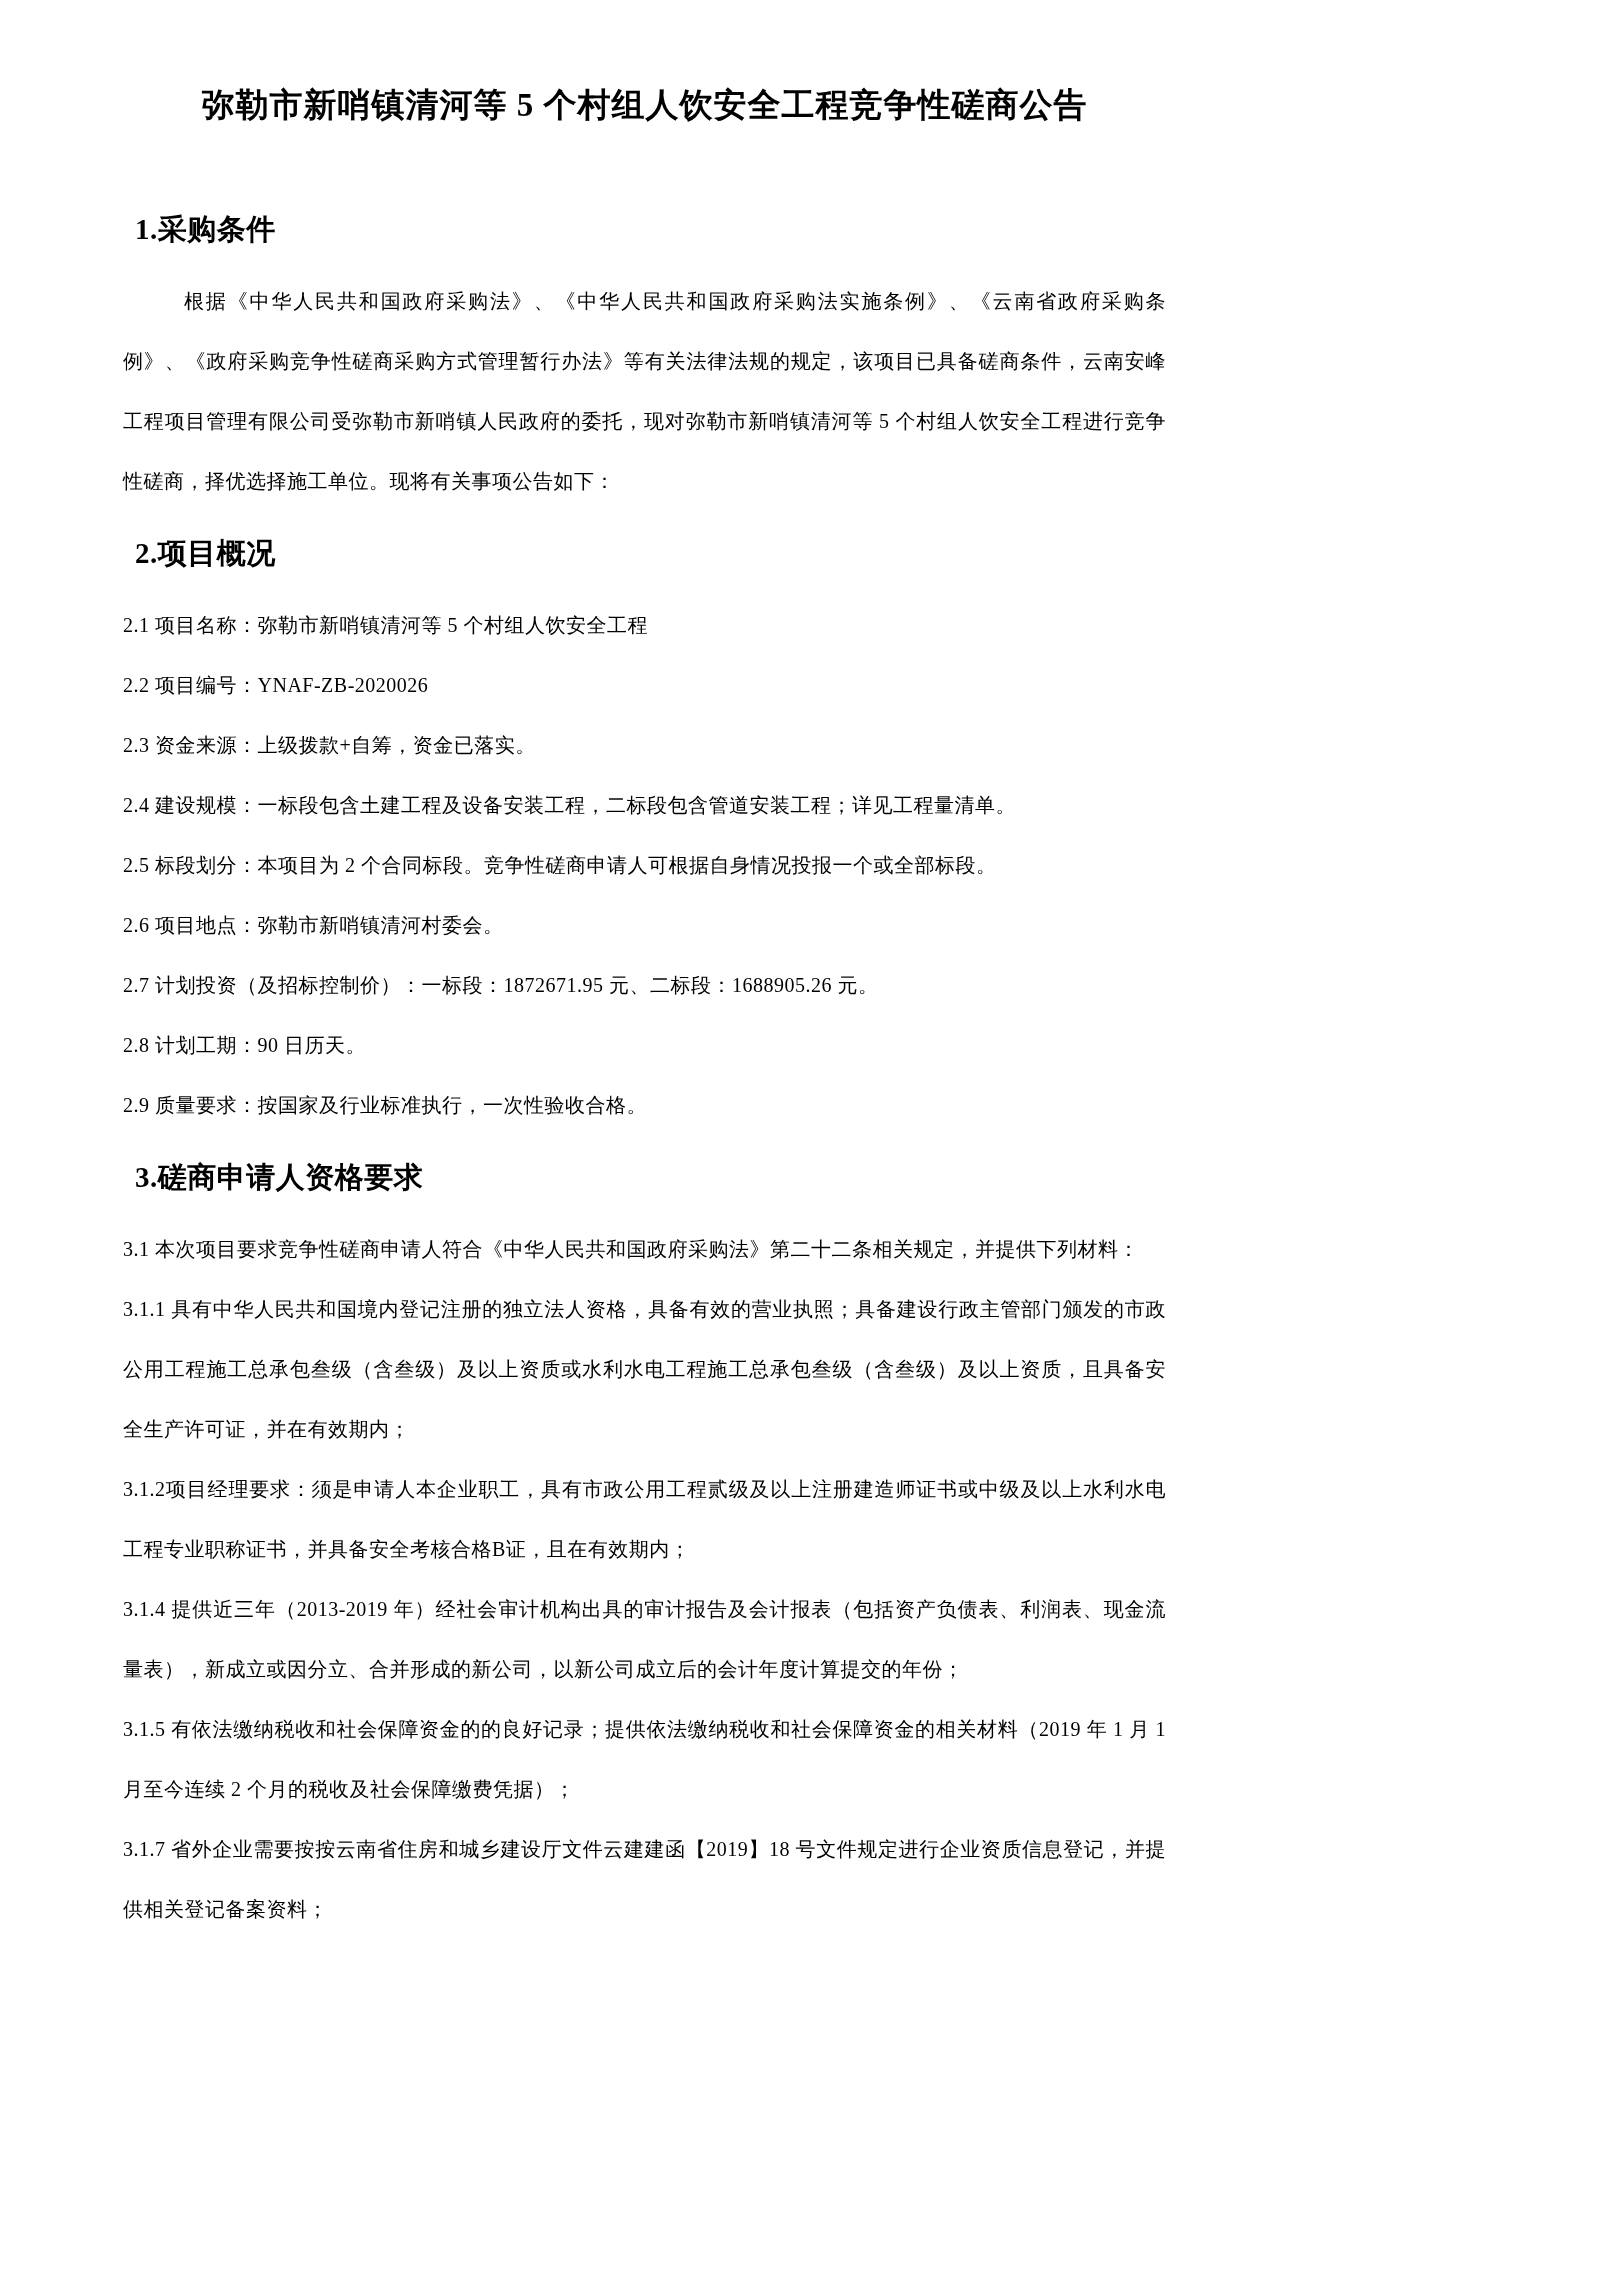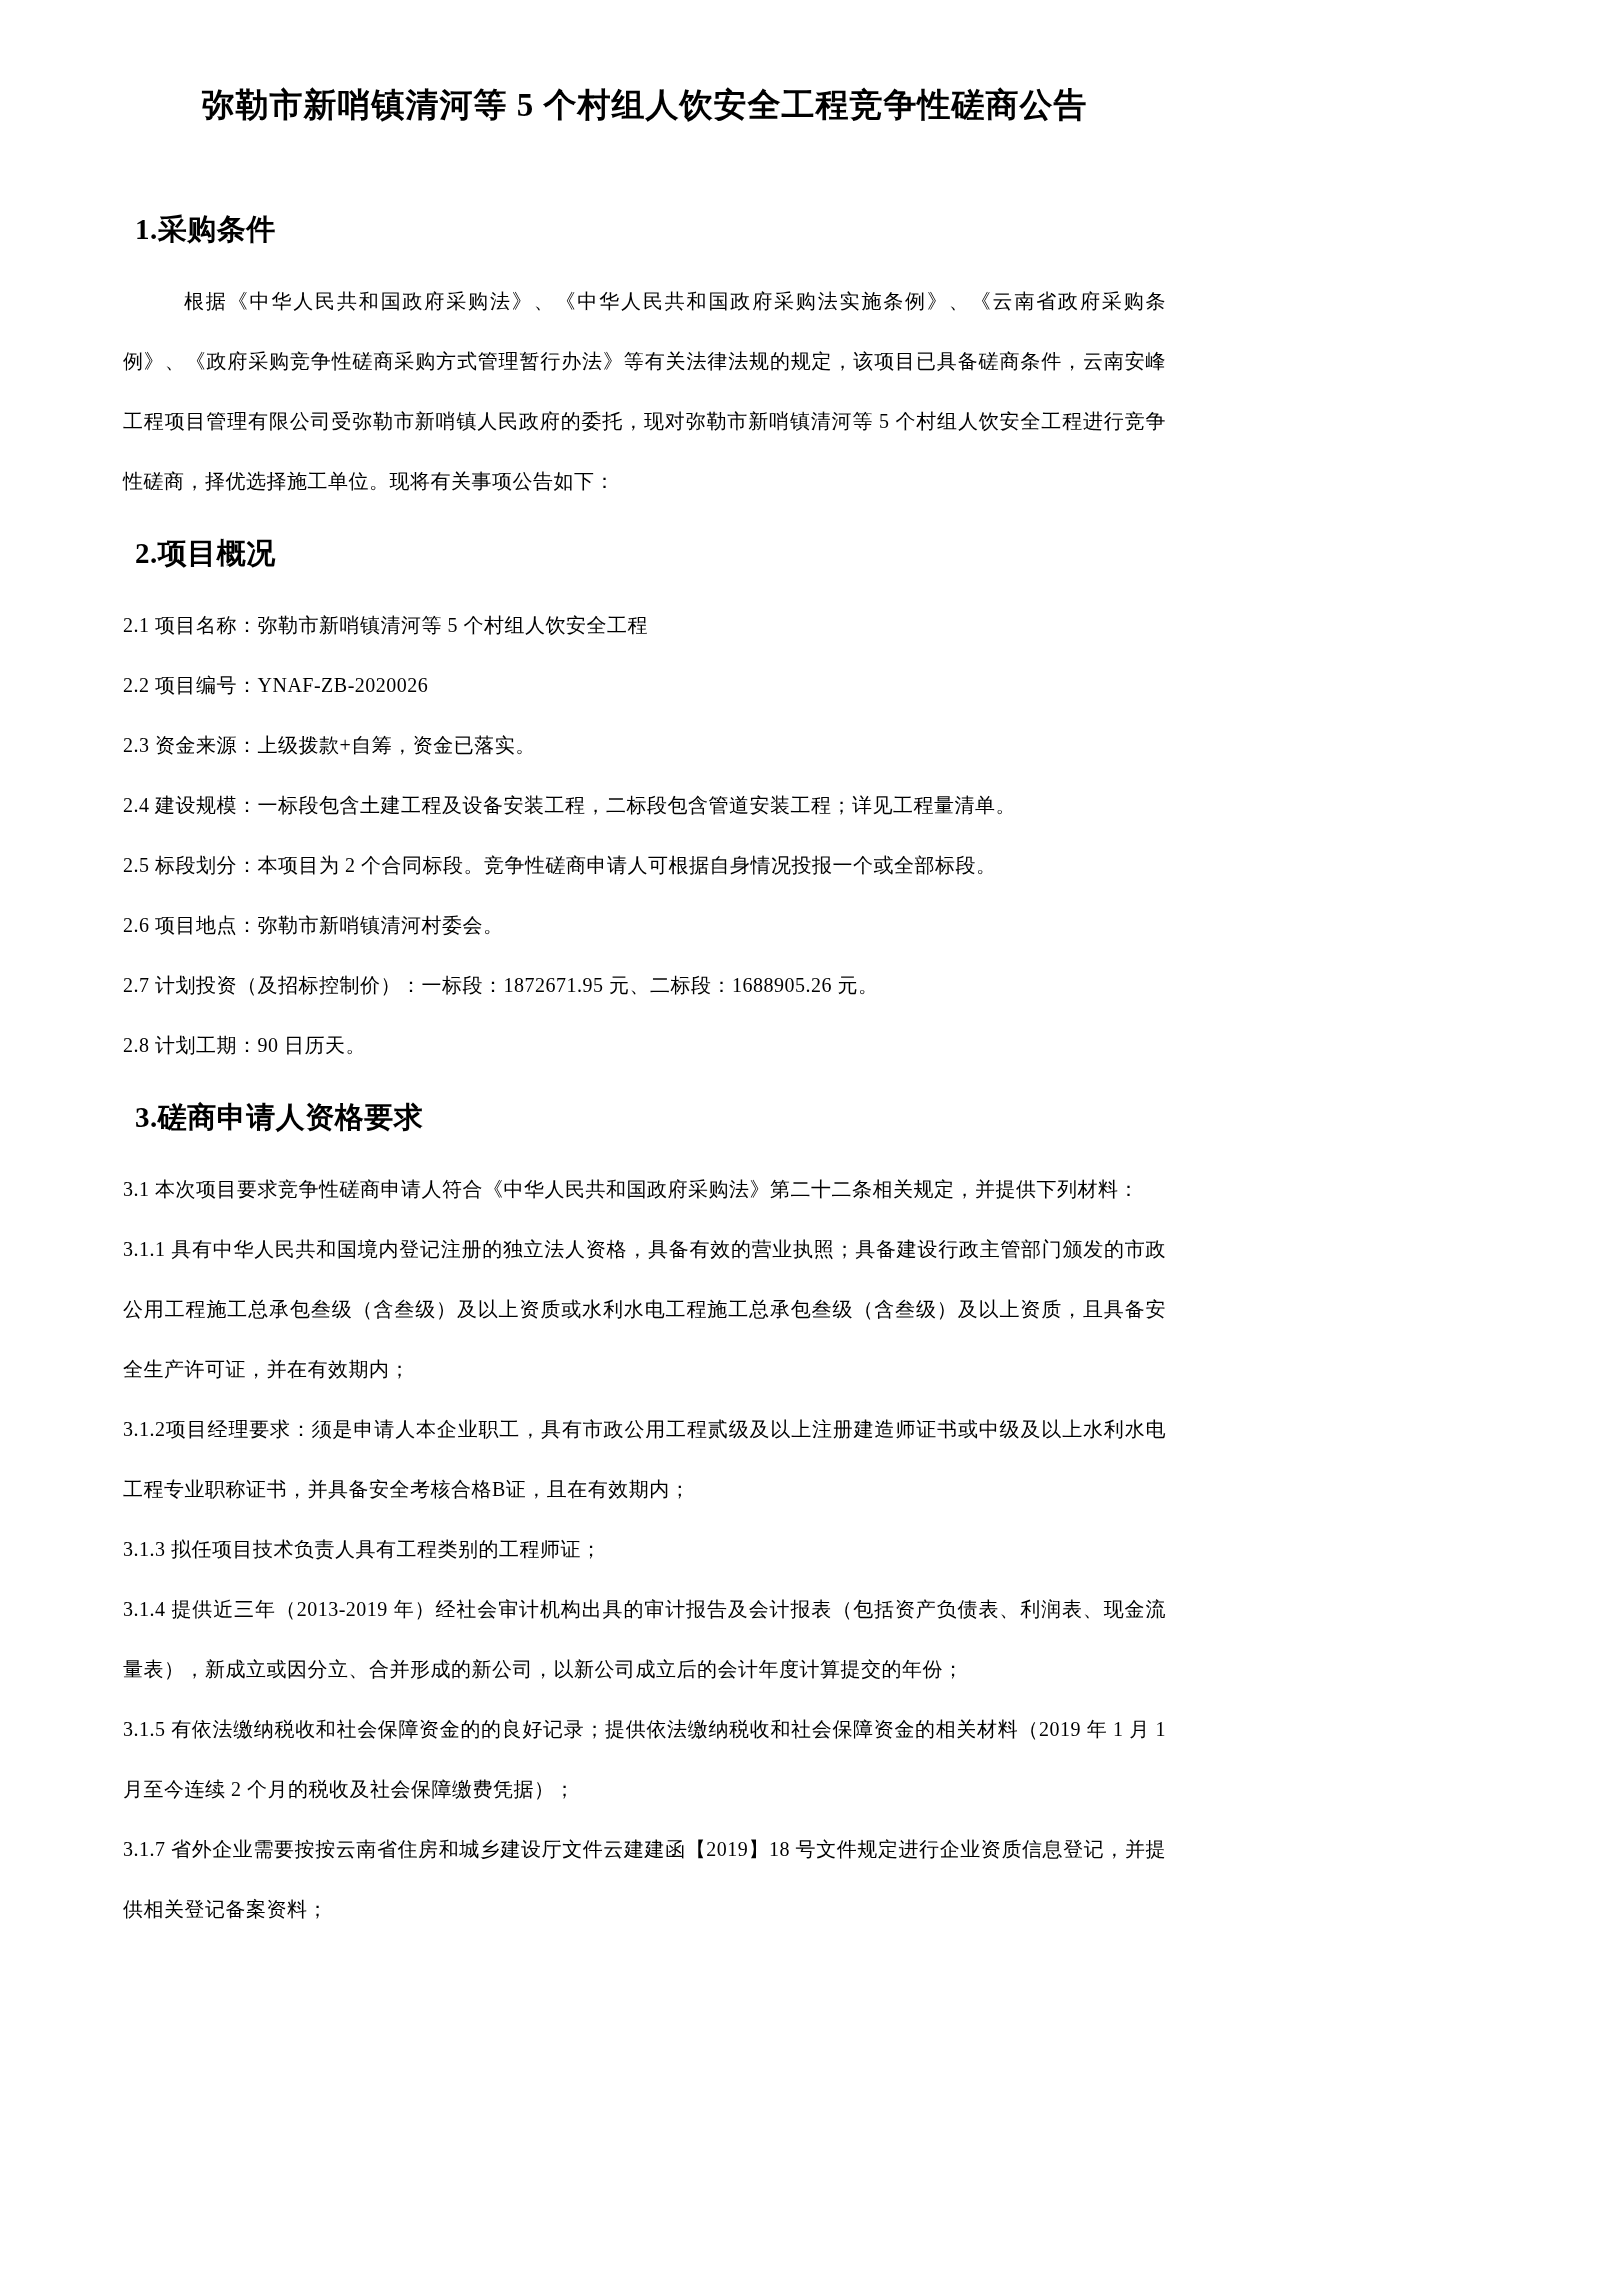--- a/index.html
+++ b/index.html
@@ -57,24 +57,24 @@
 
   <h2 class="sec-heading">2.项目概况</h2>
   <p class="clause">2.1 项目名称：弥勒市新哨镇清河等 5 个村组人饮安全工程</p>
   <p class="clause">2.2 项目编号：YNAF-ZB-2020026</p>
   <p class="clause">2.3 资金来源：上级拨款+自筹，资金已落实。</p>
   <p class="clause">2.4 建设规模：一标段包含土建工程及设备安装工程，二标段包含管道安装工程；详见工程量清单。</p>
   <p class="clause">2.5 标段划分：本项目为 2 个合同标段。竞争性磋商申请人可根据自身情况投报一个或全部标段。</p>
   <p class="clause">2.6 项目地点：弥勒市新哨镇清河村委会。</p>
   <p class="clause">2.7 计划投资（及招标控制价）：一标段：1872671.95 元、二标段：1688905.26 元。</p>
   <p class="clause">2.8 计划工期：90 日历天。</p>
+  <p class="clause">2.9 质量要求：按国家及行业标准执行，一次性验收合格。</p>
 
   <h2 class="sec-heading">3.磋商申请人资格要求</h2>
   <p class="clause">3.1 本次项目要求竞争性磋商申请人符合《中华人民共和国政府采购法》第二十二条相关规定，并提供下列材料：</p>
   <p class="clause">3.1.1 具有中华人民共和国境内登记注册的独立法人资格，具备有效的营业执照；具备建设行政主管部门颁发的市政公用工程施工总承包叁级（含叁级）及以上资质或水利水电工程施工总承包叁级（含叁级）及以上资质，且具备安全生产许可证，并在有效期内；</p>
   <p class="clause">3.1.2项目经理要求：须是申请人本企业职工，具有市政公用工程贰级及以上注册建造师证书或中级及以上水利水电工程专业职称证书，并具备安全考核合格B证，且在有效期内；</p>
-  <p class="clause">3.1.3 拟任项目技术负责人具有工程类别的工程师证；</p>
   <p class="clause">3.1.4 提供近三年（2013-2019 年）经社会审计机构出具的审计报告及会计报表（包括资产负债表、利润表、现金流量表），新成立或因分立、合并形成的新公司，以新公司成立后的会计年度计算提交的年份；</p>
   <p class="clause">3.1.5 有依法缴纳税收和社会保障资金的的良好记录；提供依法缴纳税收和社会保障资金的相关材料（2019 年 1 月 1 月至今连续 2 个月的税收及社会保障缴费凭据）；</p>
   <p class="clause">3.1.7 省外企业需要按按云南省住房和城乡建设厅文件云建建函【2019】18 号文件规定进行企业资质信息登记，并提供相关登记备案资料；</p>
 
 </div>
 
 
 </body></html>

